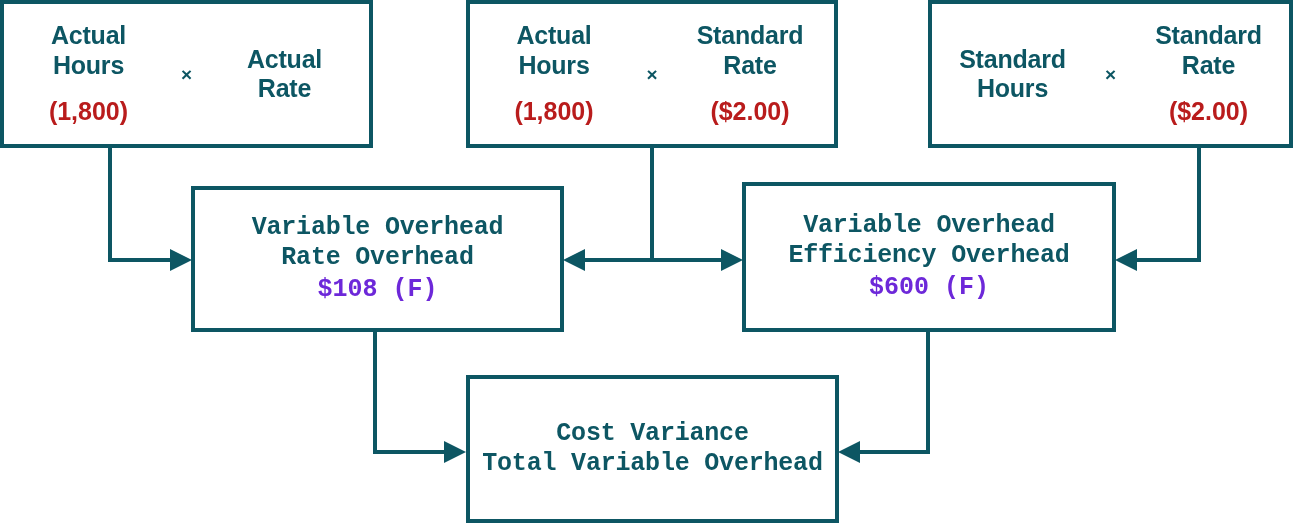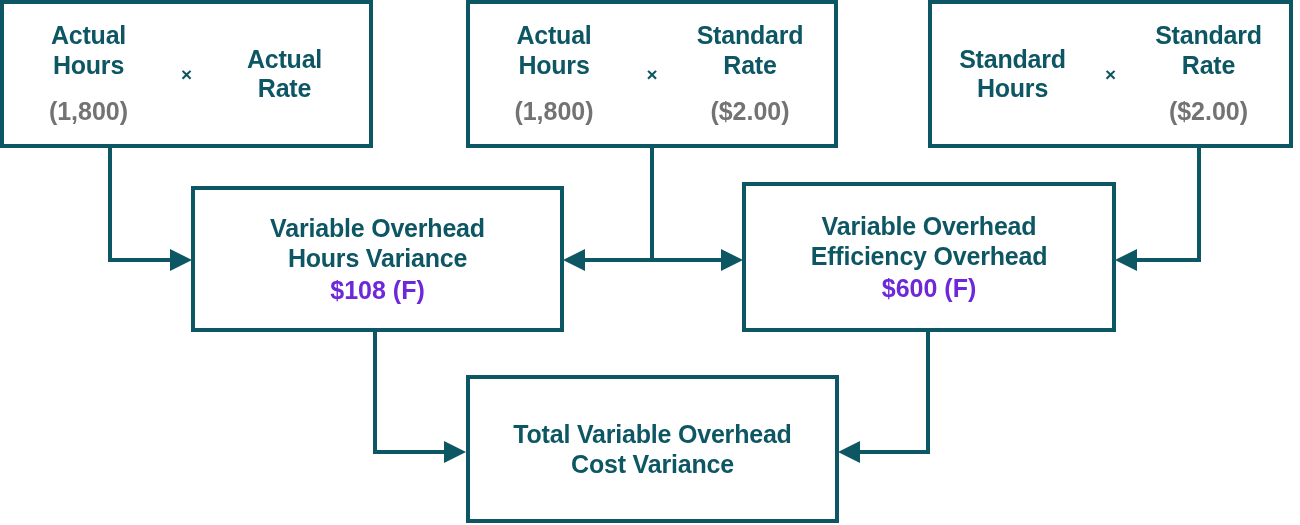--- a/index.html
+++ b/index.html
@@ -42,39 +42,40 @@
     line-height: 1.18;
     width: 150px;
   }
   .factor .fname {
     color: #0d5663;
     font-weight: bold;
     font-size: 25px;
     letter-spacing: -0.2px;
   }
   .factor .fval {
-    color: #737373;
+    color: #b91c1c;
     font-weight: bold;
     font-size: 25px;
     margin-top: 17px;
   }
   .times {
     color: #0d5663;
     font-weight: bold;
     font-size: 19px;
     width: 46px;
     text-align: center;
     position: relative;
     top: 1px;
   }
   
   .variance-inner {
     text-align: center;
     line-height: 1.2;
     padding: 0 10px;
+    font-family: Liberation Mono, monospace;
   }
   .variance-inner .vtitle {
     color: #0d5663;
     font-weight: bold;
     font-size: 25px;
     letter-spacing: -0.2px;
     white-space: nowrap;
   }
   .variance-inner .vamount {
     color: #6d28d9;
@@ -166,21 +167,21 @@
   <div class="conn h" style="left:652px; top:258px; width:78px; height:4px;"></div>
   <div class="arrow right" style="left:721px; top:249px;"></div>
 
   <div class="conn v" style="left:1197px; top:148px; width:4px; height:114px;"></div>
   <div class="conn h" style="left:1125px; top:258px; width:76px; height:4px;"></div>
   <div class="arrow left" style="left:1115px; top:249px;"></div>
 
   <div class="node" style="left:191px; top:186px; width:373px; height:146px;">
     <div class="variance-inner">
       <div class="vtitle">Variable Overhead</div>
-      <div class="vtitle">Hours Variance</div>
+      <div class="vtitle">Rate Overhead</div>
       <div class="vamount">$108 (F)</div>
     </div>
   </div>
 
   <div class="node" style="left:742px; top:182px; width:374px; height:150px;">
     <div class="variance-inner">
       <div class="vtitle">Variable Overhead</div>
       <div class="vtitle">Efficiency Overhead</div>
       <div class="vamount">$600 (F)</div>
     </div>
@@ -189,18 +190,18 @@
   <div class="conn v" style="left:373px; top:332px; width:4px; height:122px;"></div>
   <div class="conn h" style="left:373px; top:450px; width:80px; height:4px;"></div>
   <div class="arrow right" style="left:444px; top:441px;"></div>
 
   <div class="conn v" style="left:926px; top:332px; width:4px; height:122px;"></div>
   <div class="conn h" style="left:848px; top:450px; width:82px; height:4px;"></div>
   <div class="arrow left" style="left:838px; top:441px;"></div>
 
   <div class="node" style="left:466px; top:375px; width:373px; height:148px;">
     <div class="variance-inner">
+      <div class="vtitle">Cost Variance</div>
       <div class="vtitle">Total Variable Overhead</div>
-      <div class="vtitle">Cost Variance</div>
     </div>
   </div>
 
 </div>
 
 </body></html>

